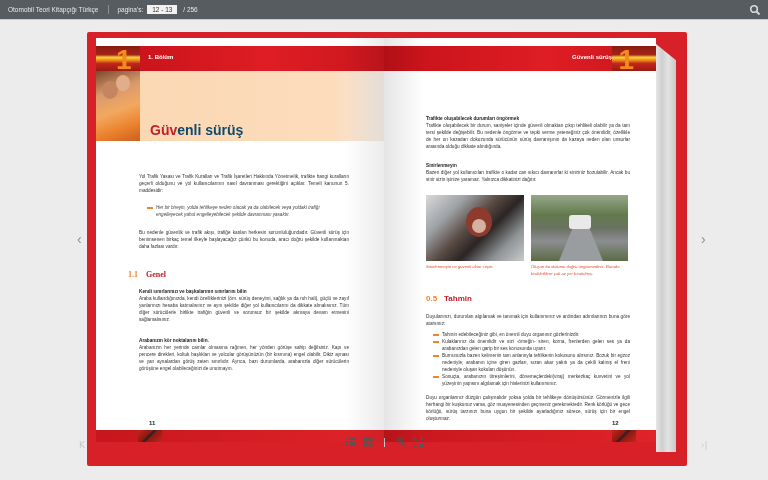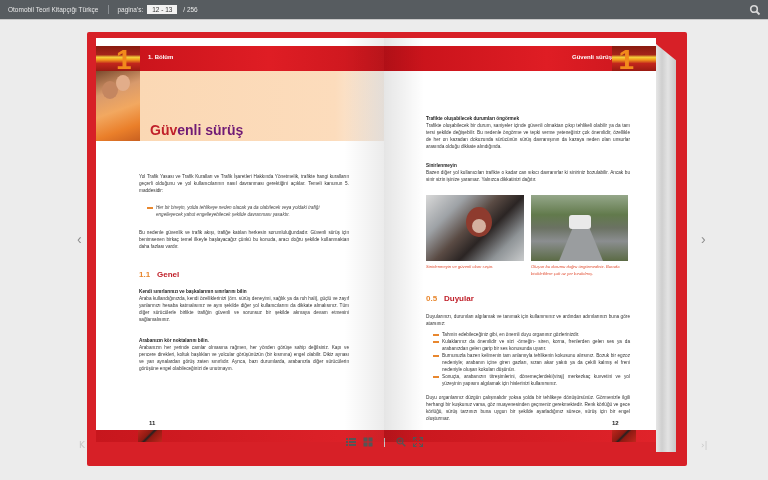--- a/index.html
+++ b/index.html
@@ -29,21 +29,21 @@
   .page.right .hband { left: 0; width: 272px; }
   .hband .lbl { position: absolute; top: 8px; }
   .chapter-tab { position: absolute; top: 8px; width: 44px; height: 25px; background: linear-gradient(180deg,#8a1b10 0%,#a4241a 35%,#f5d23a 45%,#f29a1c 55%,#c2261c 70%,#9a1a12 100%); }
   .chapter-num { position: absolute; font-size: 28px; font-weight: bold; color: #f28a1c; line-height: 28px; }
 
   .hero { position: absolute; left: 44px; top: 33px; width: 244px; height: 70px; background: linear-gradient(90deg,#fbd8b4,#fcdcbc 80%,#f7f0ea); }
   .photo { position: absolute; left: 0; top: 33px; width: 44px; height: 70px; background: linear-gradient(160deg,#7a4a2d 0%,#d89a6c 30%,#f2a860 55%,#ea7f2a 80%,#c96020 100%); }
   .photo .face1 { position:absolute; left:6px; top:10px; width:16px; height:18px; border-radius:50%; background:#c48660; }
   .photo .face2 { position:absolute; left:20px; top:4px; width:14px; height:16px; border-radius:50%; background:#e2ad8a; }
   .h1 { position: absolute; left: 54px; top: 84px; font-size: 14px; font-weight: bold; color: #c0202a; }
-  .h1 .b2 { color: #701a75; margin-top: 10px; }
+  .h1 .b2 { color: #0c4a6e; margin-top: 10px; }
 
   .body-text { position: absolute; font-size: 4.7px; line-height: 7.1px; color: #333; text-align: justify; }
   .b { font-weight: bold; color: #222; }
   .italic-bullet { position: absolute; font-size: 4.6px; line-height: 7px; font-style: italic; color: #444; }
   .dash { position: absolute; width: 6px; height: 1.5px; background: #e8872e; }
   .sec { position: absolute; font-size: 8px; font-weight: bold; color: #c0202a; }
   .sec .num { color: #e8872e; display: inline-block; width: 18px; }
 
   .img { position: absolute; top: 157px; height: 66px; overflow: hidden; }
   .img1 { left: 42px; width: 98px; background: linear-gradient(135deg,#d9d9d9 0%,#9ea2a6 25%,#5a4b44 45%,#2b2524 60%,#8f9497 80%,#c9cbcc 100%); }
@@ -92,21 +92,21 @@
         <div class="face2"></div>
       </div>
     <div class="hero"></div>
     <div class="h1"><span>Güv</span><span class="b2">enli sürüş</span></div>
 
     <div class="body-text" style="left:43px; top:135px; width:210px;">Yol Trafik Yasası ve Trafik Kuralları ve Trafik İşaretleri Hakkında Yönetmelik, trafikte hangi kuralların geçerli olduğunu ve yol kullanıcılarının nasıl davranması gerektiğini açıklar. Temeli kanunun 5. maddesidir:</div>
     <div class="dash" style="left:51px; top:169px;"></div>
     <div class="italic-bullet" style="left:60px; top:166px; width:190px;">Her bir bireyin, yolda tehlikeye neden olacak ya da olabilecek veya yoldaki trafiği engelleyecek yahut engelleyebilecek şekilde davranması yasaktır.</div>
     <div class="body-text" style="left:43px; top:191px; width:210px;">Bu nedenle güvenlik ve trafik akışı, trafiğe katılan herkesin sorumluluğundadır. Güvenli sürüş için benimsenen birkaç temel ilkeyle başlayacağız çünkü bu konuda, aracı doğru şekilde kullanmaktan daha fazlası vardır.</div>
 
-    <div class="sec" style="left:43px; top:232px;"><span class="num">1.1</span><span>Genel</span></div>
+    <div class="sec" style="left:32px; top:232px;font-family:Liberation Serif, serif;"><span class="num">1.1</span><span>Genel</span></div>
 
     <div class="body-text b" style="left:43px; top:250px; width:210px;">Kendi sınırlarınızı ve başkalarının sınırlarını bilin</div>
     <div class="body-text" style="left:43px; top:257px; width:210px;">Araba kullandığınızda, kendi özelliklerinizi (örn. sürüş deneyimi, sağlık ya da ruh hali), güçlü ve zayıf yanlarınızı hesaba katmalısınız ve aynı şekilde diğer yol kullanıcılarını da dikkate almalısınız. Tüm diğer sürücülerle birlikte trafiğin güvenli ve sorunsuz bir şekilde akmaya devam etmesini sağlamalısınız.</div>
     <div class="body-text b" style="left:43px; top:299px; width:210px;">Arabanızın kör noktalarını bilin.</div>
     <div class="body-text" style="left:43px; top:306px; width:210px;">Arabanızın her yerinde camlar olmasına rağmen, her yönden görüşe sahip değilsiniz. Kapı ve pencere direkleri, koltuk başlıkları ve yolcular görüşünüzün (bir kısmına) engel olabilir. Dikiz aynası ve yan aynalardan görüş zaten sınırlıdır. Ayrıca, bazı durumlarda, arabanızla diğer sürücülerin görüşüne engel olabileceğinizi de unutmayın.</div>
 
     <div class="bottom-band" style="width:288px;"></div>
     <div class="corner" style="left:42px;"></div>
     <div class="folio" style="left:53px;">11</div>
   </div>
@@ -127,21 +127,21 @@
         <div class="hair"></div>
         <div class="face"></div>
       </div>
     <div class="img img2">
         <div class="road"></div>
         <div class="car"></div>
       </div>
     <div class="caption" style="left:42px; top:226px; width:98px;">Sinirlenmeyin ve güvenli olanı seçin.</div>
     <div class="caption" style="left:147px; top:226px; width:98px;">Oluşan bu durumu doğru öngörmediniz. Burada bisikletlilere çok az yer bırakılmış.</div>
 
-    <div class="sec" style="left:42px; top:256px;"><span class="num">0.5</span><span>Duyular</span></div>
+    <div class="sec" style="left:42px; top:256px;"><span class="num">0.5</span><span>Tahmin</span></div>
     <div class="body-text" style="left:42px; top:275px; width:204px;">Duyularınızı, durumları algılamak ve tanımak için kullanırsınız ve ardından adımlarınızı buna göre atarsınız:</div>
 
     <div class="dash" style="left:49px; top:296px;"></div>
     <div class="body-text" style="left:58px; top:293px; width:188px;">Tahmin edebileceğiniz gibi, en önemli duyu organınız gözlerinizdir.</div>
     <div class="dash" style="left:49px; top:303px;"></div>
     <div class="body-text" style="left:58px; top:300px; width:188px;">Kulaklarınız da önemlidir ve sizi -örneğin- siren, korna, frenlerden gelen ses ya da arabanızdan gelen garip bir ses konusunda uyarır.</div>
     <div class="dash" style="left:49px; top:317px;"></div>
     <div class="body-text" style="left:58px; top:314px; width:188px;">Burnunuzla bazen kelimenin tam anlamıyla tehlikenin kokusunu alırsınız. Bozuk bir egzoz nedeniyle; arabanın içine giren gazları, sızan akar yakıtı ya da çekili kalmış el freni nedeniyle oluşan kokuları düşünün.</div>
     <div class="dash" style="left:49px; top:338px;"></div>
     <div class="body-text" style="left:58px; top:335px; width:188px;">Sonuçta, arabanızın titreşimlerini, dönemeçlerdeki(viraj) merkezkaç kuvvetini ve yol yüzeyinin yapısını algılamak için hislerinizi kullanırsınız.</div>

